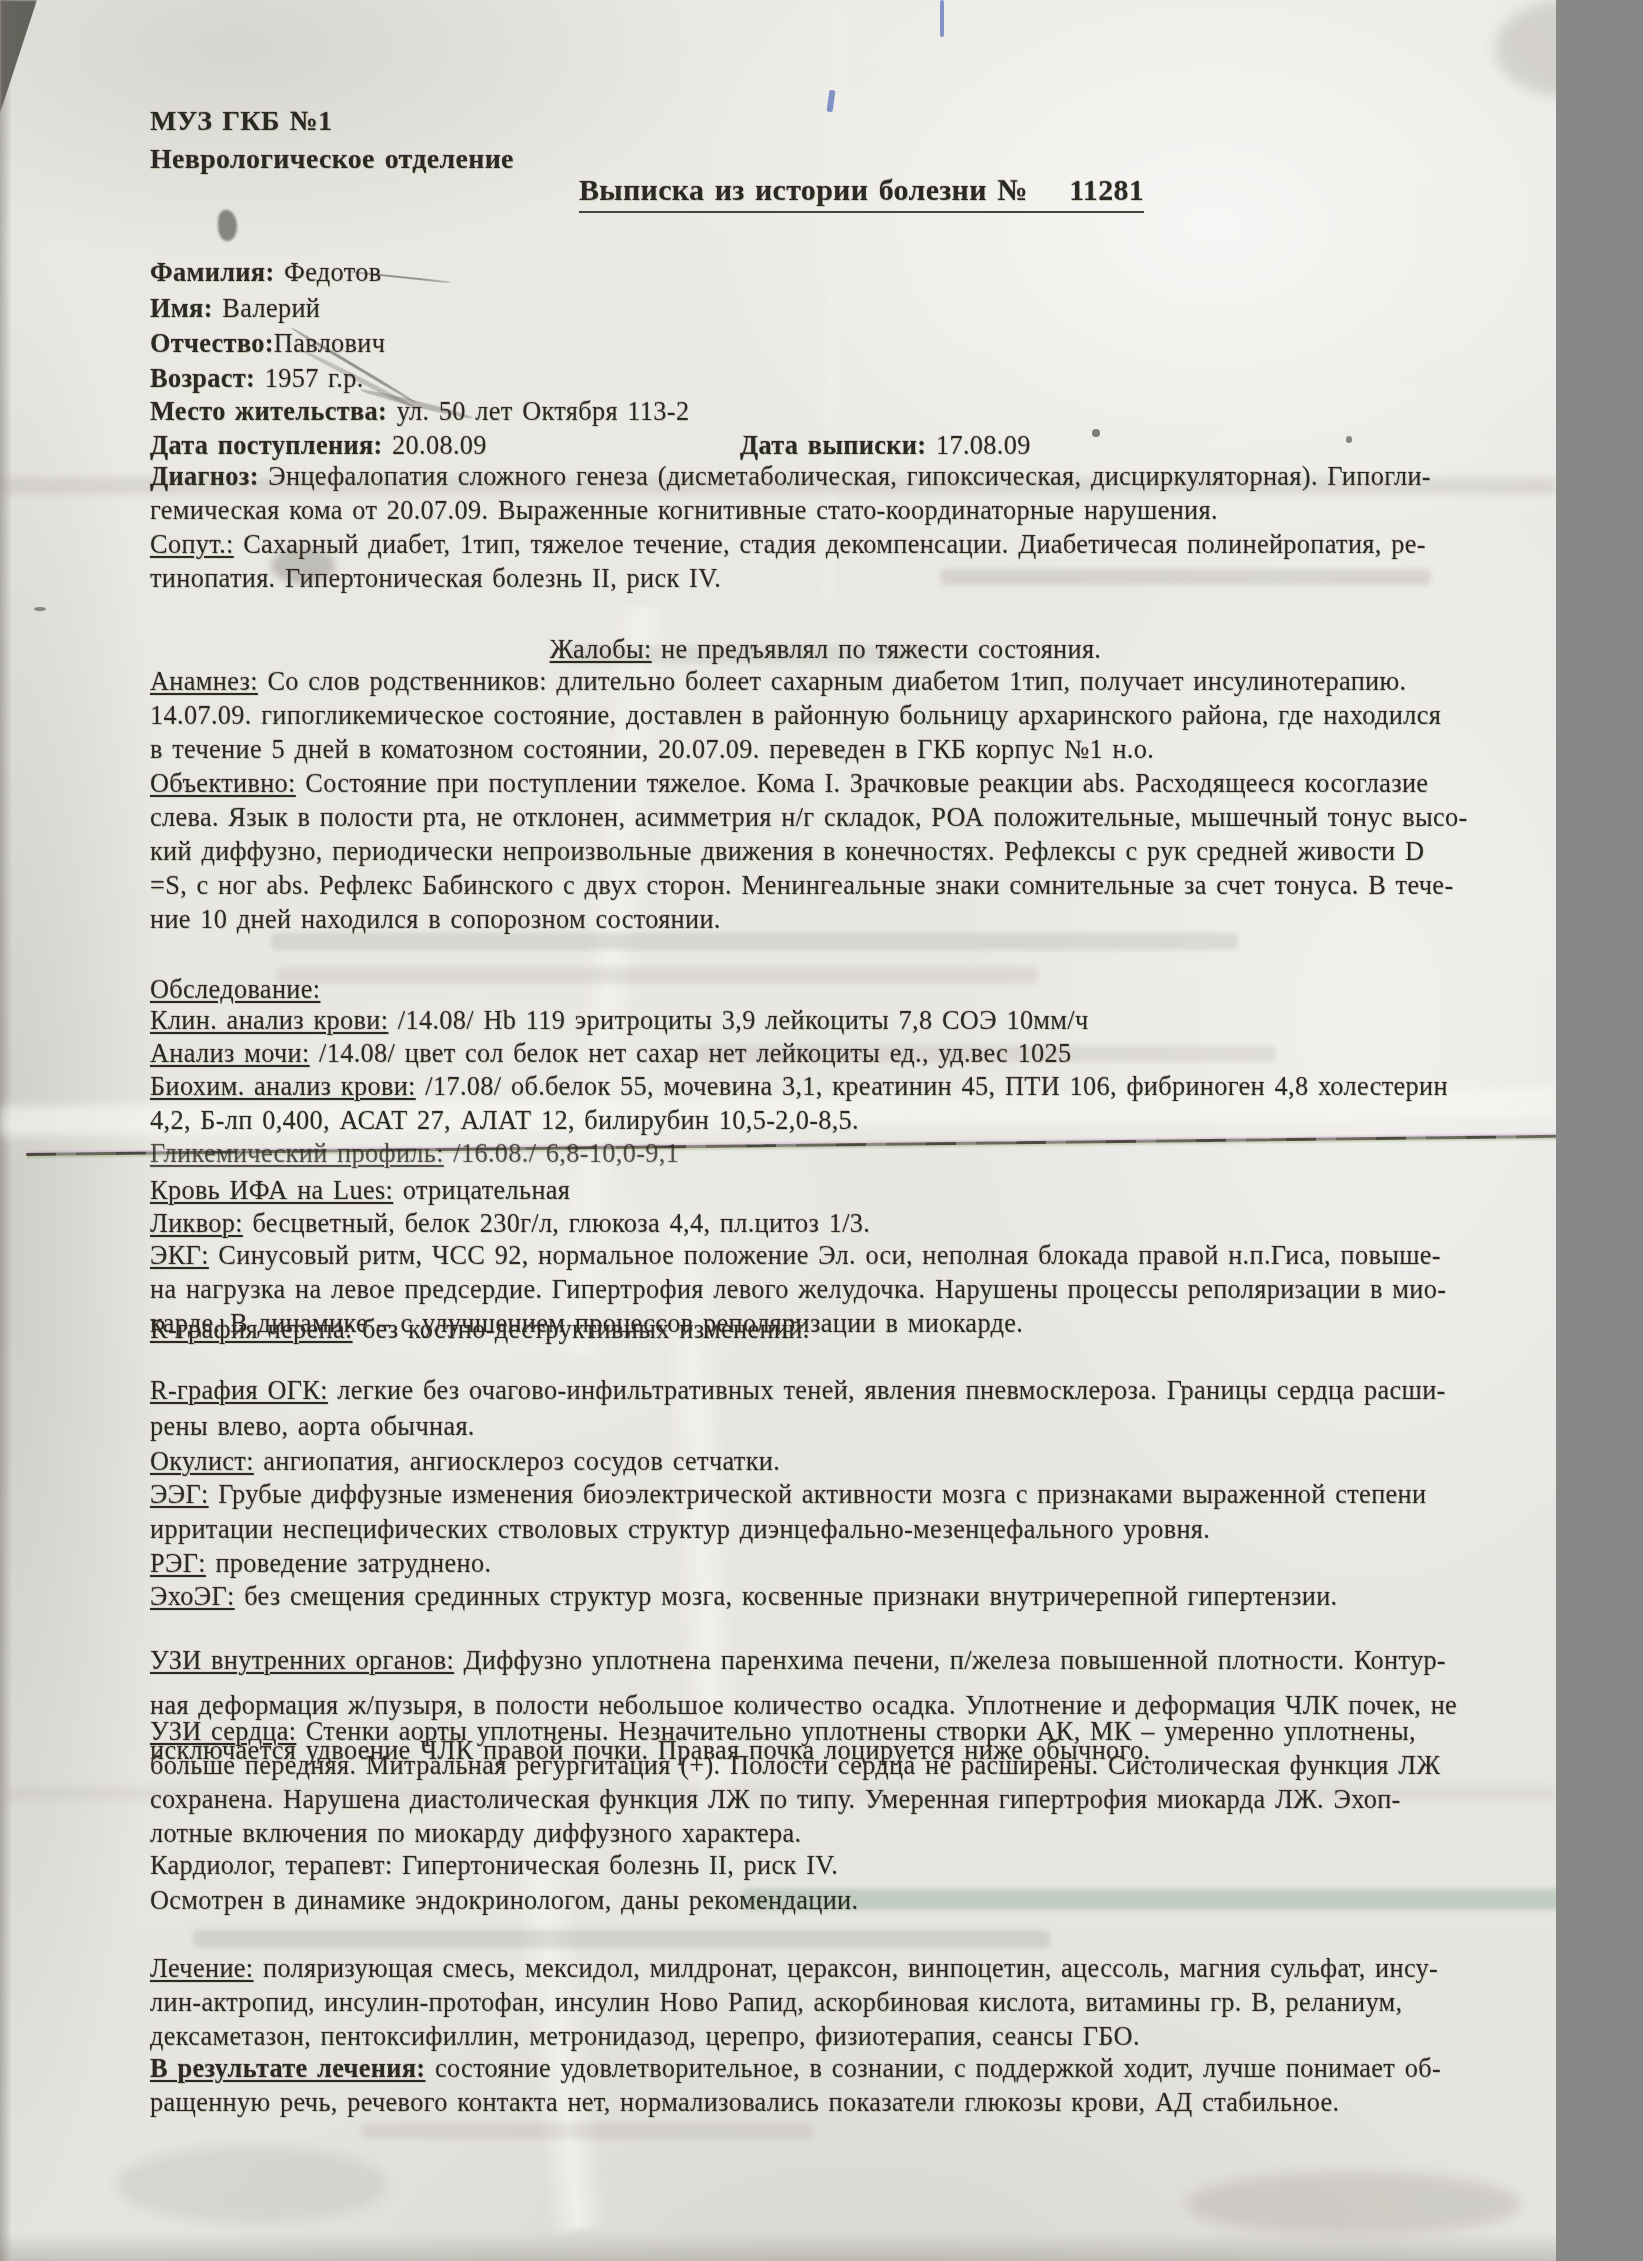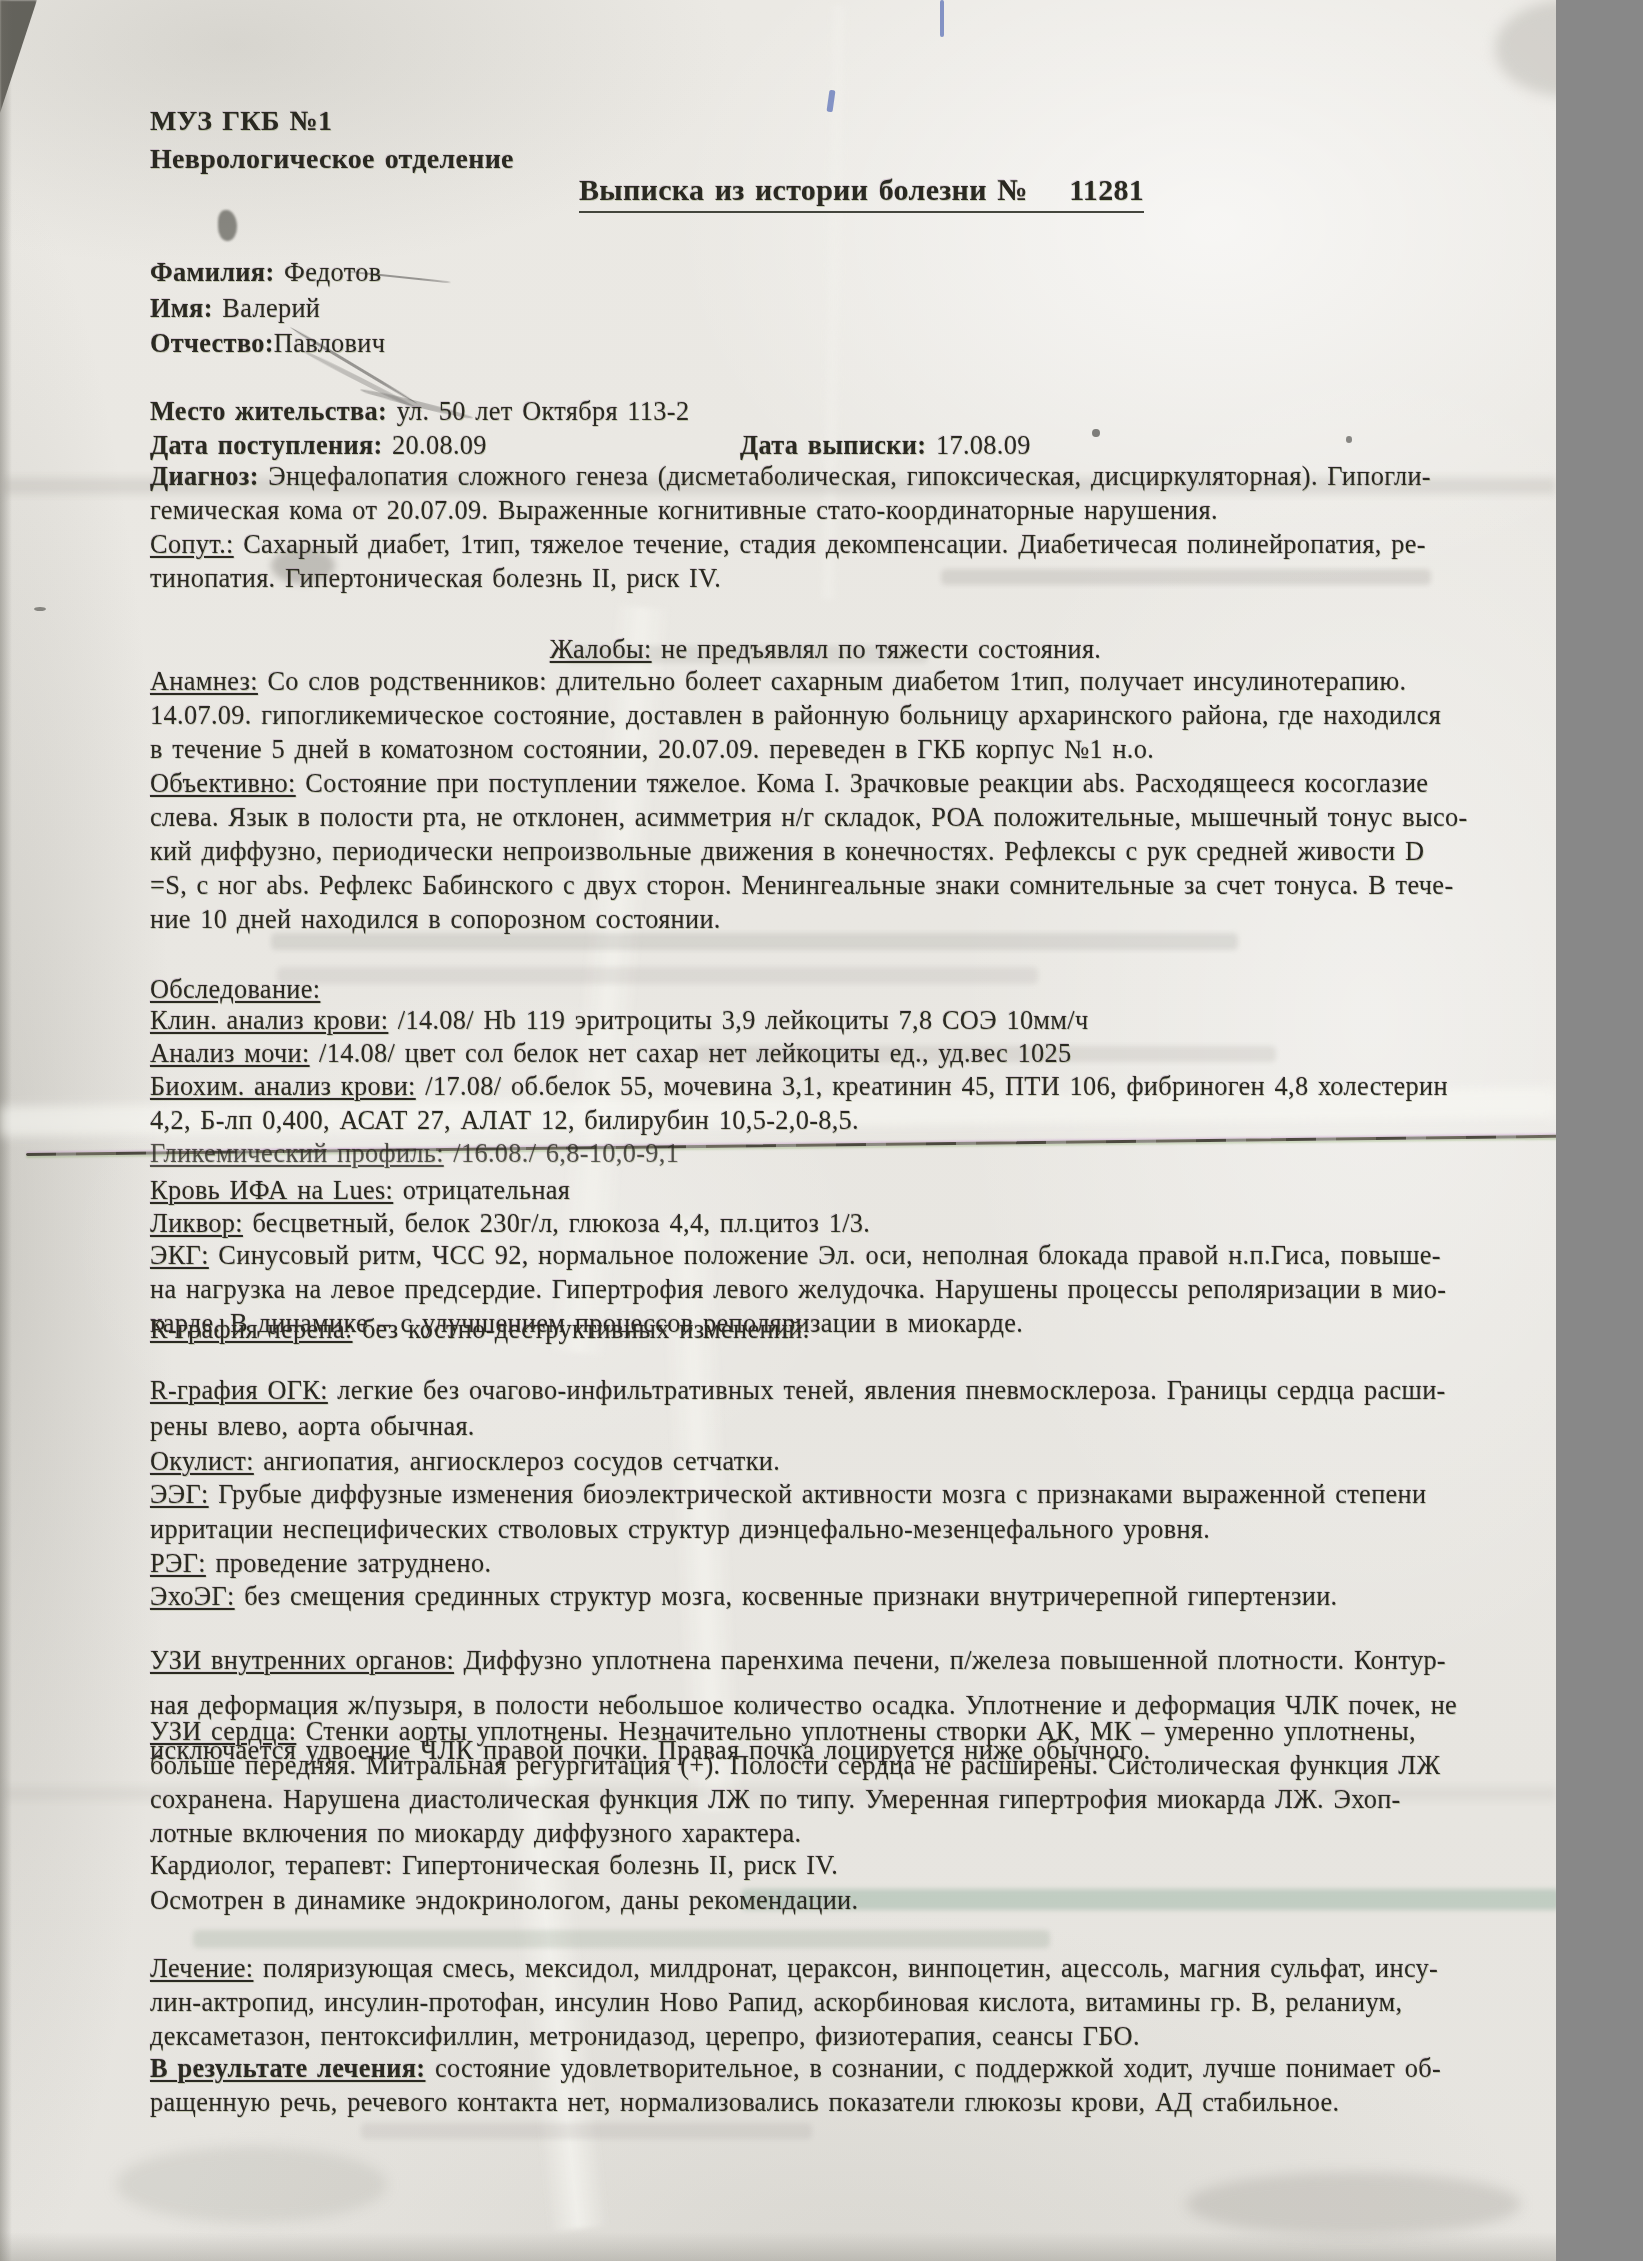--- a/index.html
+++ b/index.html
@@ -114,20 +114,23 @@
 
     <div class="blk" style="top:255px;">
       <span class="lbl b">Фамилия:</span> <span class="txt">Федотов</span>
     </div>
     <div class="blk" style="top:291px;">
       <span class="lbl b">Имя:</span> <span class="txt">Валерий</span>
     </div>
     <div class="blk" style="top:326px;">
       <span class="lbl b">Отчество:</span><span class="txt">Павлович</span>
     </div>
+    <div class="blk" style="top:361px;">
+      <span class="lbl b">Возраст:</span> <span class="txt">1957 г.р.</span>
+    </div>
     <div class="blk" style="top:394px;">
       <span class="lbl b">Место жительства:</span>  <span class="txt">ул. 50 лет Октября 113-2</span>
     </div>
     <div class="blk" style="top:428px;">
       <span class="lbl b">Дата поступления:</span> <span class="txt">20.08.09</span>
       <span class="date2">
         <span class="lbl b">Дата выписки:</span> <span class="txt">17.08.09</span>
       </span>
     </div>
 

